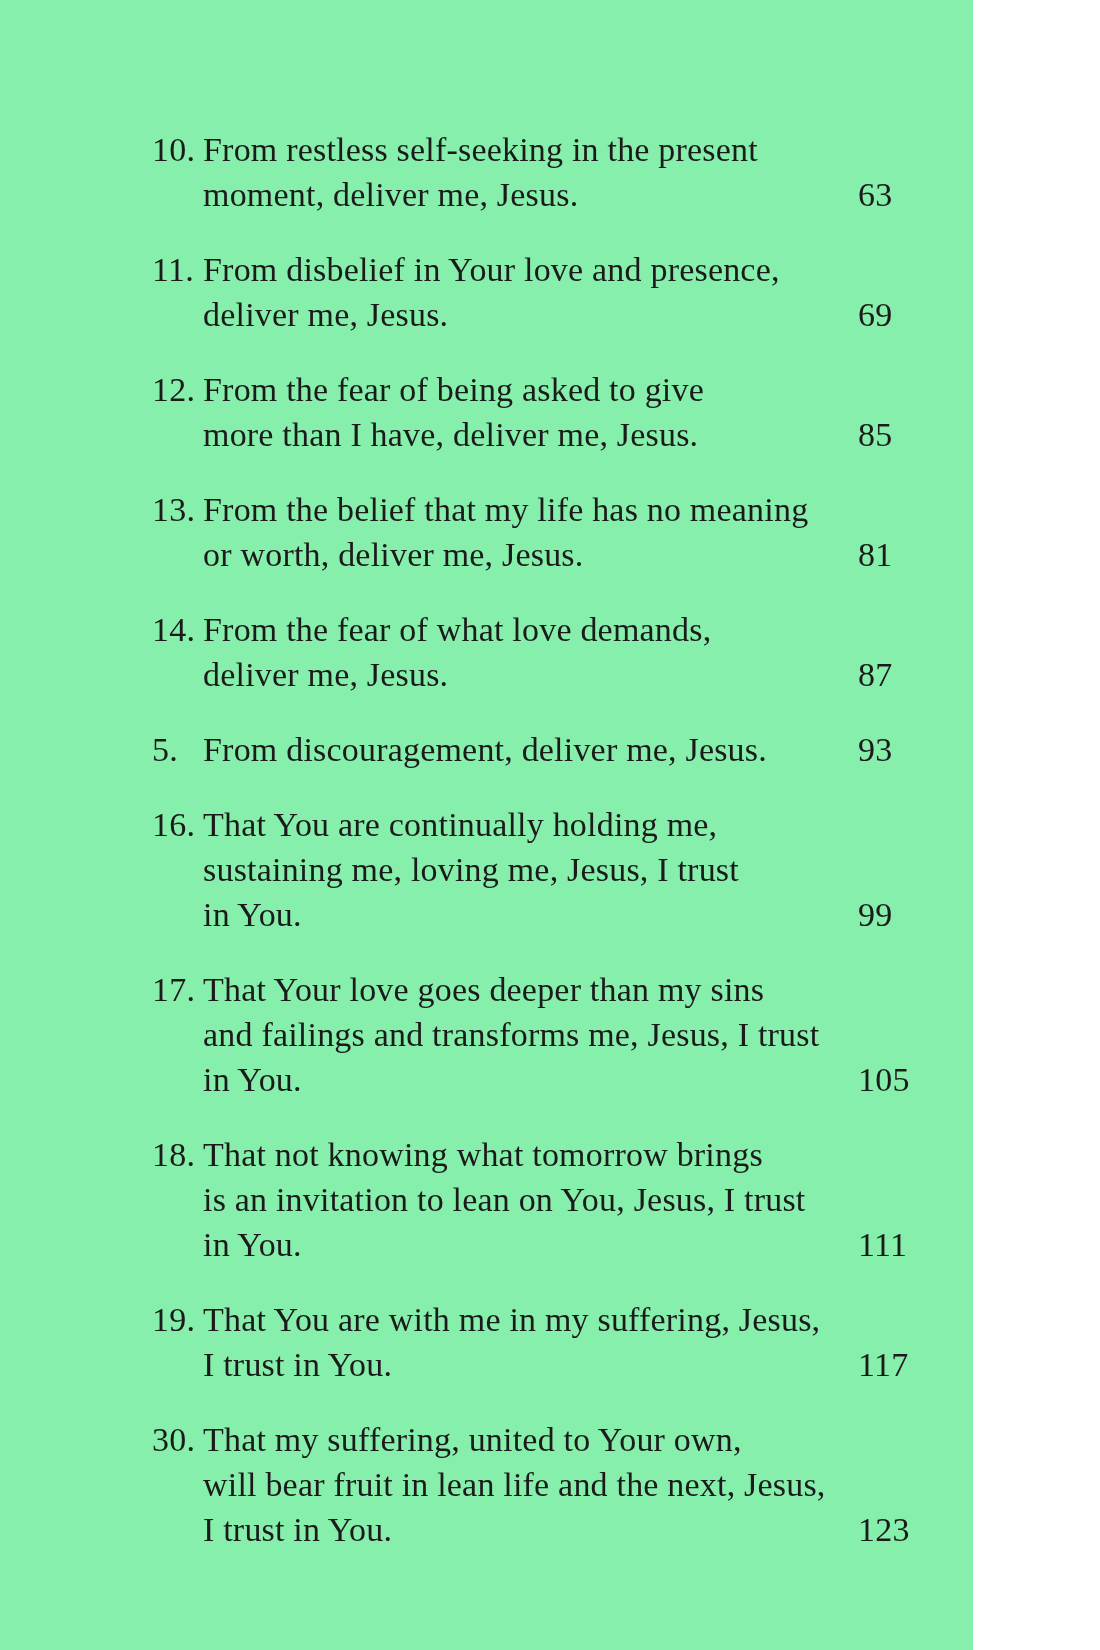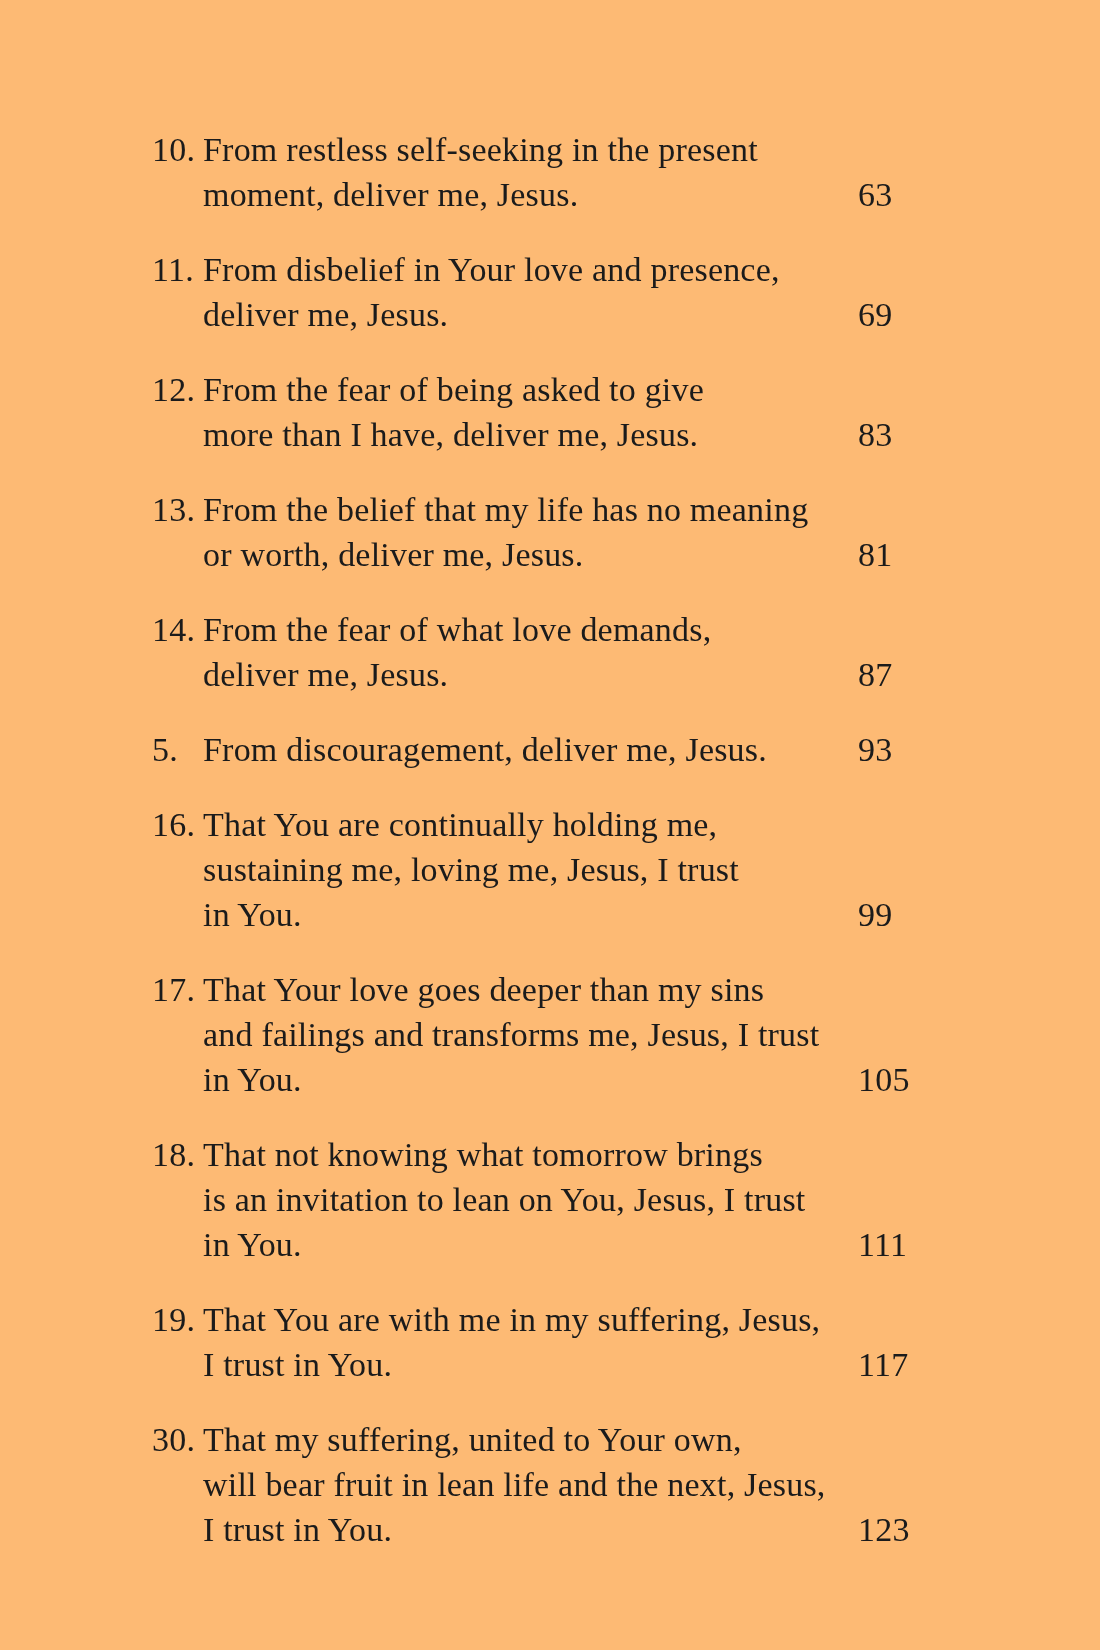--- a/index.html
+++ b/index.html
@@ -2,23 +2,23 @@
 <html><head>
 <meta charset="utf-8">
 <style>
   html, body {
     margin: 0;
     padding: 0;
     background: #ffffff;
   }
   .page {
     position: relative;
-    width: 1100px;
+    width: 973px;
     height: 1650px;
-    background: #fdba74;
+    background: #86efac;
     overflow: hidden;
     font-family: "Liberation Serif", "DejaVu Serif", serif;
     color: #1b1b1b;
   }
   .toc {
     position: absolute;
     top: 127px;
     left: 152px;
     right: 0;
   }
@@ -66,21 +66,21 @@
       <span class="entry-number">11.</span>
       <div class="entry-line">From disbelief in Your love and presence,</div>
       <div class="entry-line">deliver me, Jesus.</div>
       <span class="page-number">69</span>
     </div>
 
     <div class="entry">
       <span class="entry-number">12.</span>
       <div class="entry-line">From the fear of being asked to give</div>
       <div class="entry-line">more than I have, deliver me, Jesus.</div>
-      <span class="page-number">83</span>
+      <span class="page-number">85</span>
     </div>
 
     <div class="entry">
       <span class="entry-number">13.</span>
       <div class="entry-line">From the belief that my life has no meaning</div>
       <div class="entry-line">or worth, deliver me, Jesus.</div>
       <span class="page-number">81</span>
     </div>
 
     <div class="entry">

